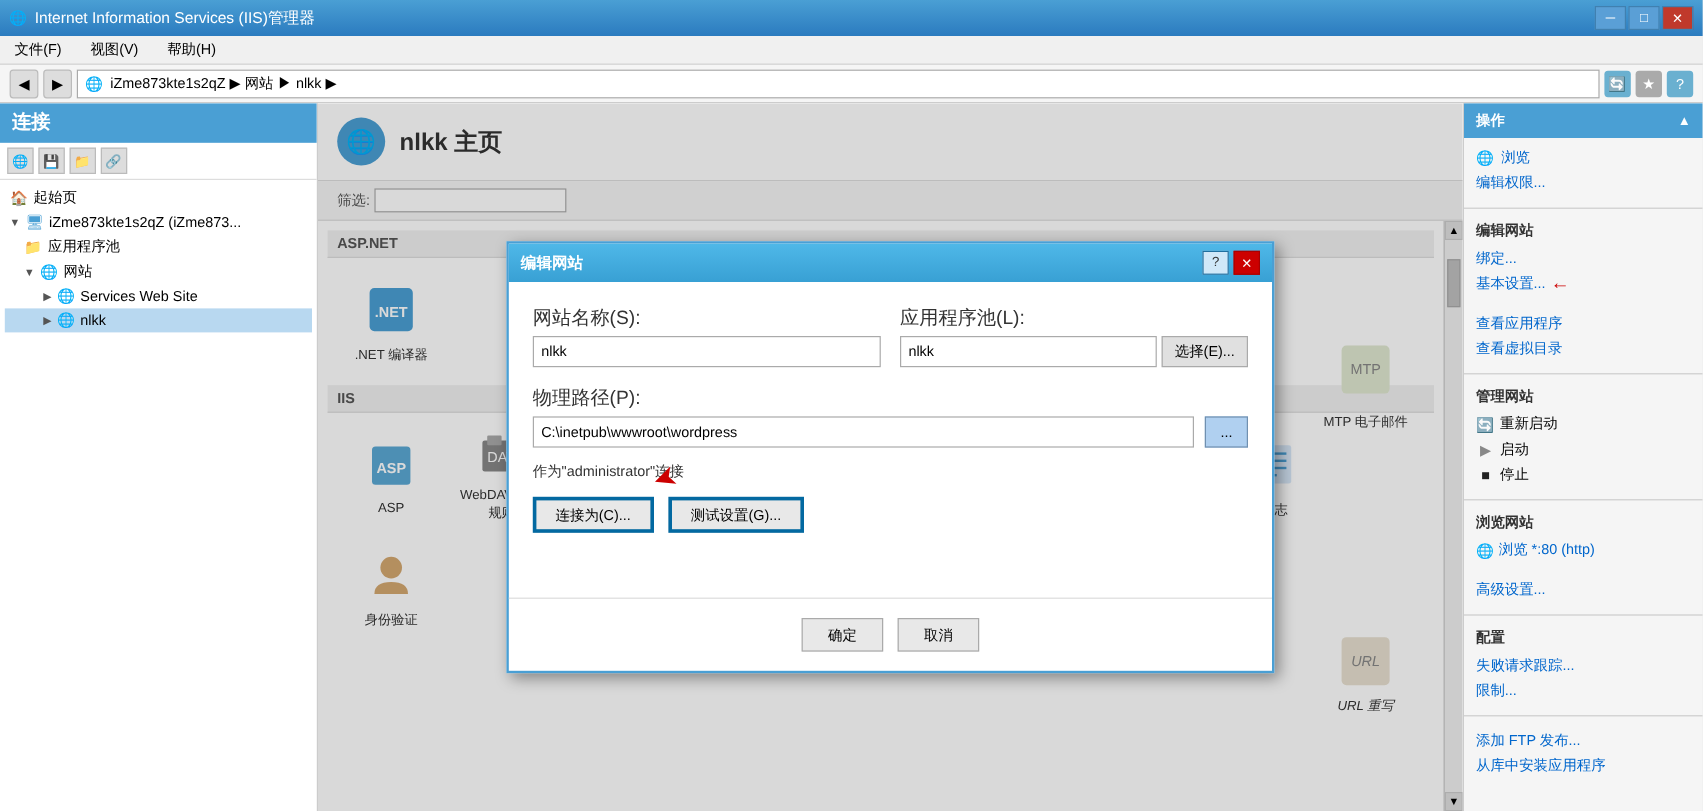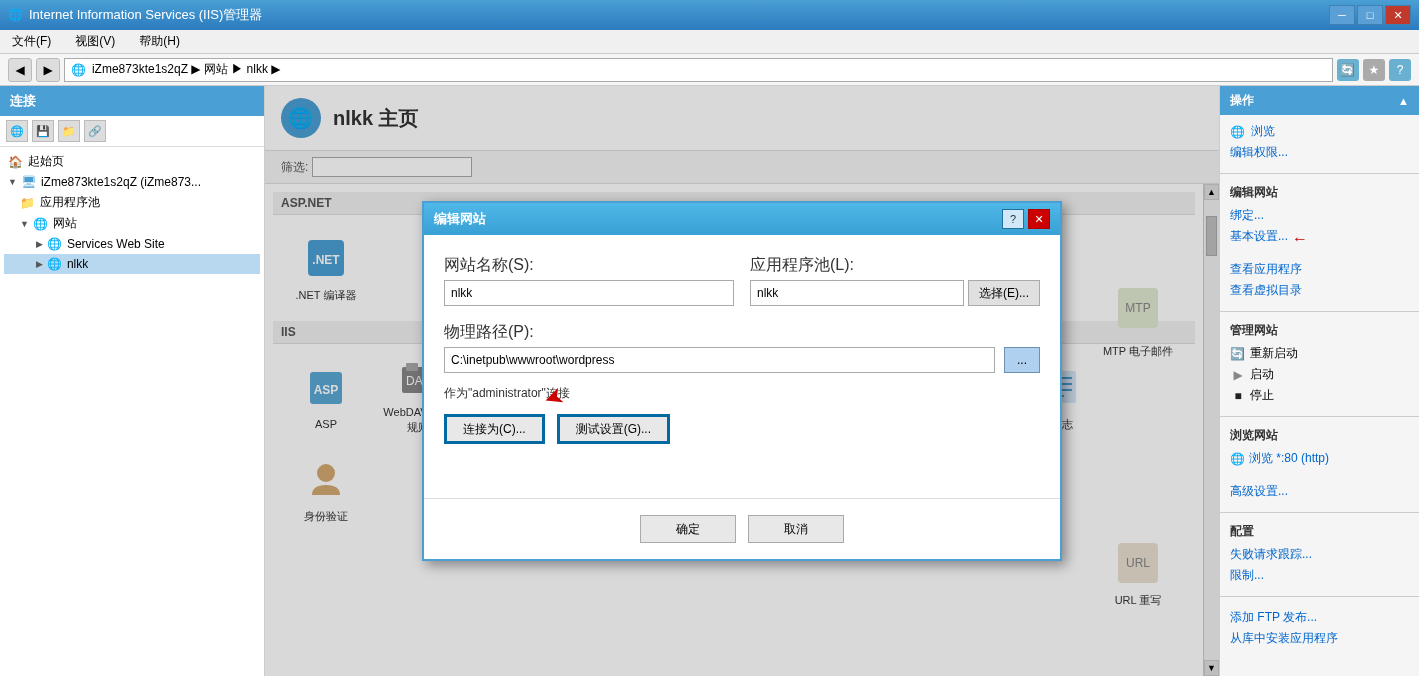--- a/index.html
+++ b/index.html
@@ -60,21 +60,21 @@
 
     
     .main-layout { display: flex; height: calc(676px - 86px); }
 
     
     .sidebar {
       width: 265px; background: white; border-right: 1px solid #ccc;
       display: flex; flex-direction: column; overflow: hidden;
     }
     .sidebar-header {
-      background: #4a9fd4; color: white; padding: 6px 10px; font-size: 13px; font-weight: bold;
+      background: #4a9fd4; color: white; padding: 6px 10px; font-size: 16px; font-weight: bold;
     }
     .sidebar-toolbar {
       display: flex; align-items: center; padding: 4px 6px; gap: 4px; border-bottom: 1px solid #ddd;
     }
     .sidebar-btn { width: 22px; height: 22px; background: #ddd; border: 1px solid #bbb; cursor: pointer; display: flex; align-items: center; justify-content: center; font-size: 11px; }
     .sidebar-tree { padding: 4px; flex: 1; overflow: auto; }
     .tree-item { padding: 2px 4px; cursor: pointer; display: flex; align-items: center; gap: 4px; }
     .tree-item.selected { background: #b8d8f0; }
     .tree-indent { padding-left: 16px; }
     .tree-indent2 { padding-left: 32px; }
@@ -150,21 +150,21 @@
     .dialog-path-input-row { display: flex; gap: 9px; }
     .dialog-path-input { flex: 1; height: 26px; border: 1px solid #aaa; padding: 0 6px; font-size: 12px; }
     .dialog-path-browse { width: 36px; height: 26px; background: #b0d0f0; border: 1px solid #7090b0; cursor: pointer; font-size: 12px; display: flex; align-items: center; justify-content: center; }
     .dialog-connect-label { font-size: 12px; color: #333; margin-bottom: 12px; }
     .dialog-connect-row { display: flex; gap: 12px; margin-bottom: 16px; }
     .dialog-connect-btn {
       height: 30px; padding: 0 16px; background: #e8e8e8; border: 3px solid #0369a1; cursor: pointer; font-size: 12px;
     }
     .dialog-footer { display: flex; justify-content: center; gap: 12px; padding: 16px; border-top: 1px solid #ddd; }
     .dialog-ok-btn {
-      width: 96px; height: 28px; background: #e8e8e8; border: 1px solid #aaa; cursor: pointer; font-size: 12px;
+      width: 68px; height: 28px; background: #e8e8e8; border: 1px solid #aaa; cursor: pointer; font-size: 12px;
     }
 
     
     .section-label {
       width: 100%; text-align: left; padding: 4px 8px; font-size: 12px; font-weight: bold; color: #555;
       border-bottom: 1px solid #ddd; background: #f0f0f0;
     }
     .scroll-thumb { background: #c0c0c0; height: 40px; margin: 16px 2px; border: 1px solid #aaa; }
     .scroll-end-btn { height: 16px; background: #e0e0e0; display: flex; align-items: center; justify-content: center; cursor: pointer; border: 1px solid #ccc; font-size: 9px; }
 
@@ -387,21 +387,21 @@
             <div class="icon-item-img">
               <svg width="40" height="40" viewBox="0 0 40 40">
                 <circle cx="20" cy="14" r="9" fill="#d4a870"></circle>
                 <path d="M6 36 Q6 26 20 26 Q34 26 34 36" fill="#d4a870"></path>
               </svg>
             </div>
             <span class="icon-item-label">身份验证</span>
           </div>
         </div>
 
-        <div style="position:absolute; right: 20px; bottom: 68px; width:90px; text-align:center;">
+        <div style="position:absolute; right: 20px; bottom: 80px; width:90px; text-align:center;font-style:italic;">
           <div style="width:60px; height:60px; margin: 0 auto; display:flex; align-items:center; justify-content:center;">
             <svg width="48" height="48" viewBox="0 0 48 48">
               <rect x="4" y="4" width="40" height="40" rx="4" fill="#e8e0d0"></rect>
               <text x="24" y="28" text-anchor="middle" fill="#888" font-size="10">URL</text>
             </svg>
           </div>
           <span style="font-size:11px; color:#333;">URL 重写</span>
         </div>
 
         <div style="position:absolute; right: 20px; top: 100px; width:90px; text-align:center;">

